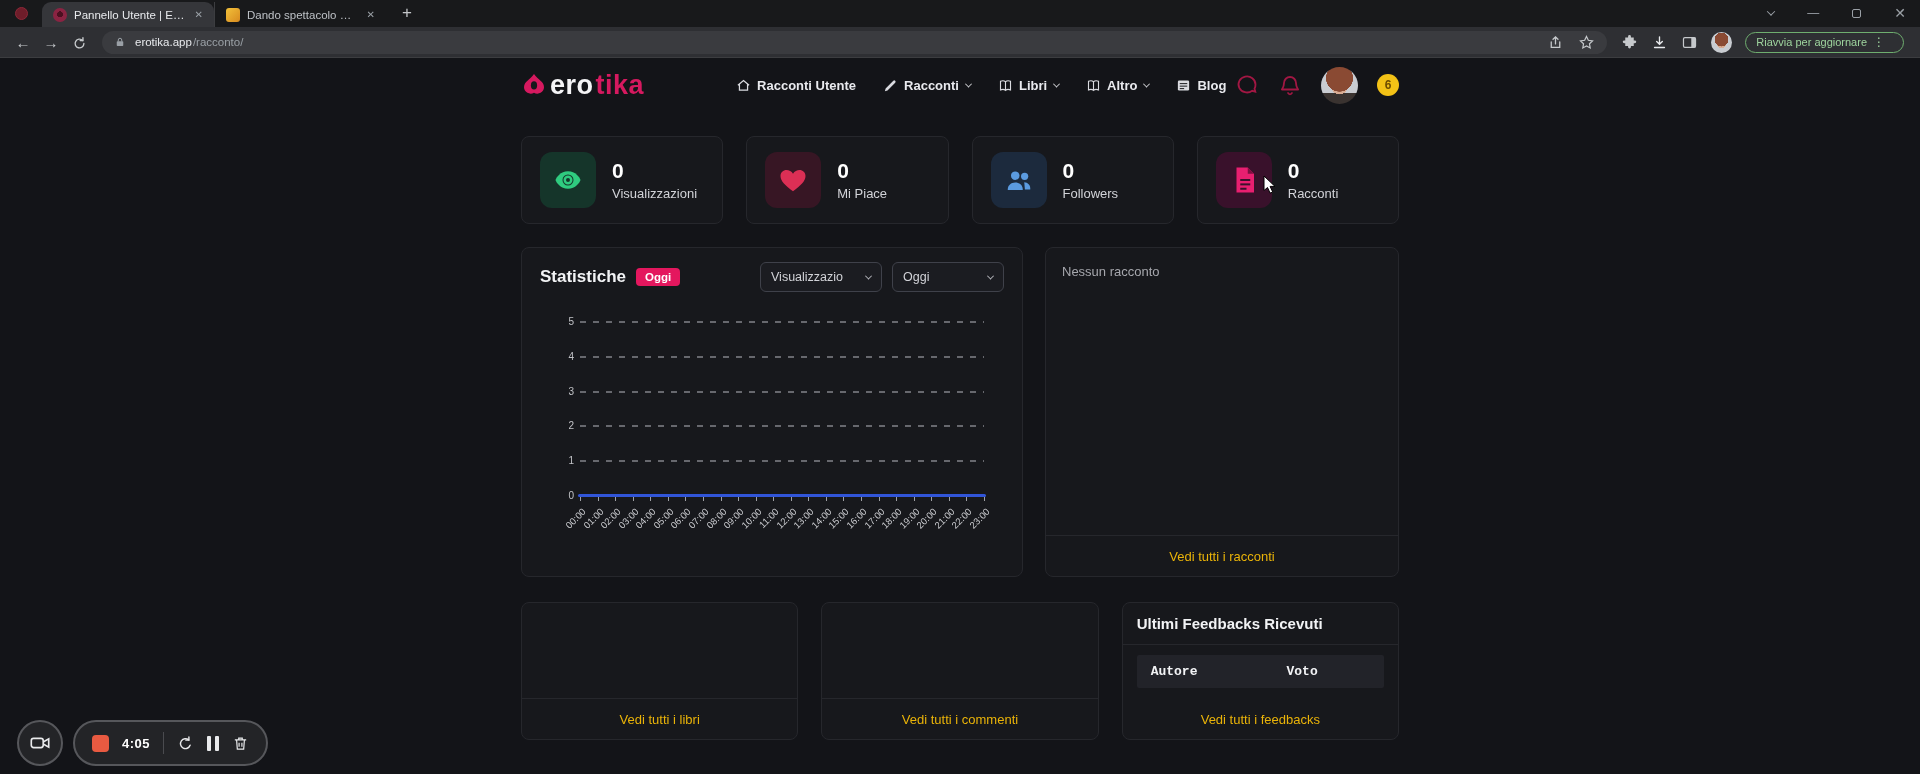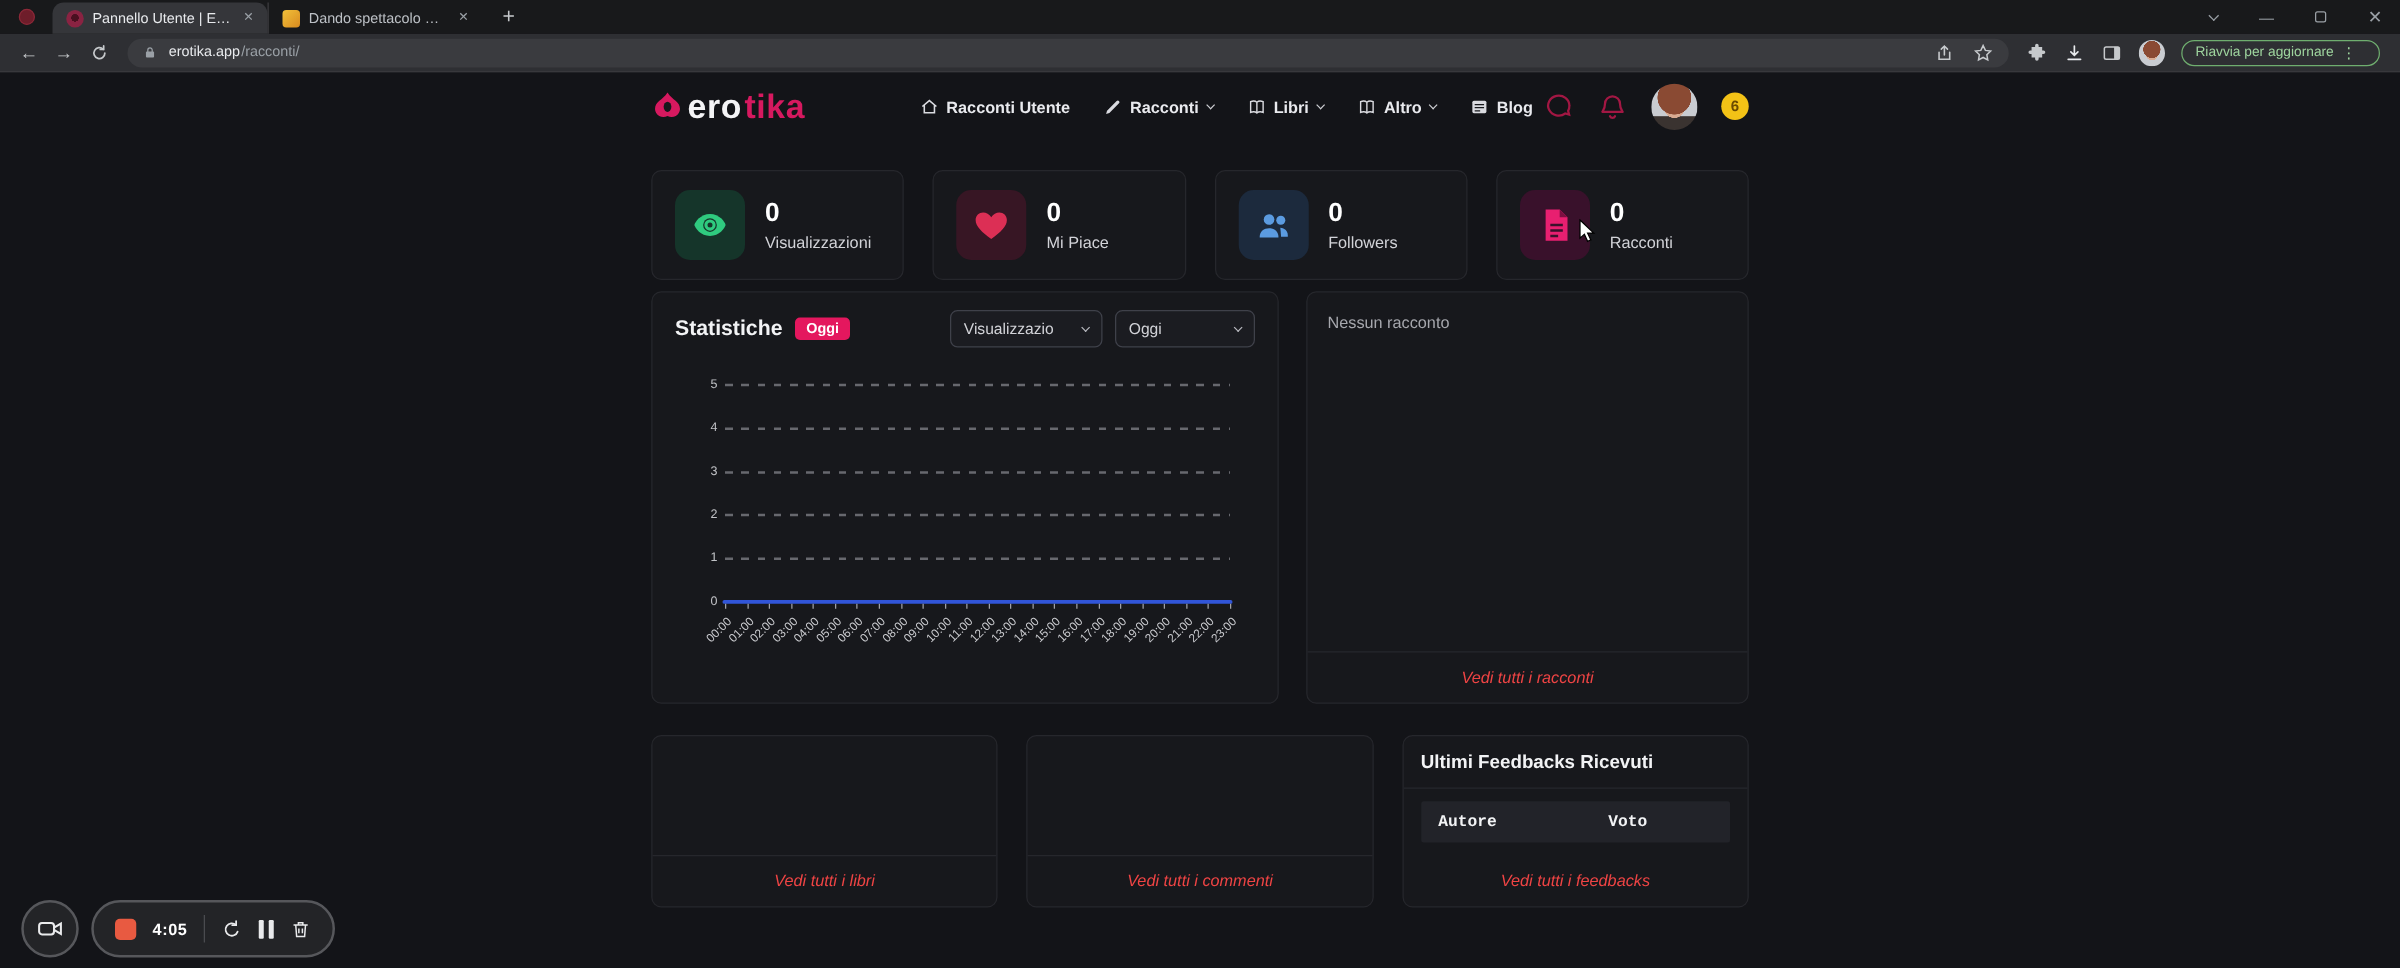--- a/index.html
+++ b/index.html
@@ -70,21 +70,21 @@
   .stats-row { display:flex; gap:23px; margin-top:24px; }
   .stat-card { flex:1; height:88px; background:#17181c; border:1px solid #26272c; border-radius:8px;
     display:flex; align-items:center; padding-left:18px; }
   .stat-tile { width:56px; height:56px; border-radius:12px; display:grid; place-items:center; flex:none; }
   .stat-tile svg { width:30px; height:30px; }
   .stat-text { margin-left:16px; }
   .stat-value { font-size:21px; font-weight:800; color:#ffffff; line-height:1.1; }
   .stat-label { font-size:13px; color:#d2d3d8; margin-top:3px; }
 
   
-  .mid-row { display:flex; gap:22px; margin-top:9px; }
+  .mid-row { display:flex; gap:22px; margin-top:23px; }
   .panel { background:#17181c; border:1px solid #26272c; border-radius:8px; }
   .stats-panel { width:502px; height:330px; padding:14px 18px; }
   .sp-head { display:flex; align-items:center; }
   .sp-title { font-size:17px; font-weight:800; color:#f2f3f5; }
   .badge { margin-left:10px; background:#e4175e; color:#fff; font-size:11.5px; font-weight:700;
     padding:3px 9px; border-radius:4px; }
   .sp-filters { margin-left:auto; display:flex; gap:10px; }
   .select { height:30px; border:1px solid #3f414a; background:#1b1c21; border-radius:6px;
     display:flex; align-items:center; justify-content:space-between; padding:0 10px;
     font-size:12.5px; color:#d2d3d8; }
@@ -101,21 +101,21 @@
   .xtick { position:absolute; width:1px; height:4px; background:#9fa0a5; }
   .xlabel { position:absolute; width:30px; text-align:right; margin-left:-30px; font-size:9.5px;
     color:#cbccd0; white-space:nowrap; transform:rotate(-45deg); transform-origin:100% 0; }
 
   .stories-panel { flex:1; height:330px; display:flex; flex-direction:column; }
   .p-head { padding:14px 16px; font-size:15px; font-weight:800; color:#f2f3f5;
     border-bottom:1px solid #26272c; }
   .p-body { padding:16px; font-size:13px; color:#a6a7ad; flex:1; }
   .p-foot { border-top:1px solid #26272c; padding:11px 10px; text-align:center; }
   .p-foot.no-line { border-top:none; }
-  .link { font-size:13px; color:#ef4444; text-decoration:none;font-style:italic; }
+  .link { font-size:13px; color:#eab308; text-decoration:none; }
 
   .bottom-row { display:flex; gap:23px; margin-top:25px; }
   .bottom-row .panel { flex:1; height:138px; display:flex; flex-direction:column; }
   .bottom-row .p-head { padding:12px 14px; }
   .bottom-row .p-body { padding:8px 14px; }
   .fb-table { margin:10px 14px 0; background:#222329; border-radius:2px; display:flex; }
   .fb-th { font-size:13px; font-weight:800; color:#f2f3f5; padding:9px 0 9px 14px;font-family:Liberation Mono, monospace; }
   .fb-th.c1 { flex:1.25; } .fb-th.c2 { flex:1; }
 
   
@@ -168,21 +168,21 @@
           <path d="M19 12a7 7 0 1 1-2-4.9"></path>
           <path d="M17.5 2.8v4.4h-4.4" fill="none"></path>
         </svg>
     </span>
     <div class="omnibox">
       <svg class="lock" viewBox="0 0 24 24" fill="currentColor">
           <rect x="5.5" y="10.5" width="13" height="9.5" rx="1.5"></rect>
           <path d="M8.5 11V8a3.5 3.5 0 0 1 7 0v3" fill="none" stroke="currentColor" stroke-width="2"></path>
         </svg>
       <span>erotika.app</span>
-        <span class="url-path" style="margin-left:-8px;">/racconti/</span>
+        <span class="url-path" style="margin-left:-8px;">/racconto/</span>
       <span class="omni-right">
         <svg class="tb-ico" viewBox="0 0 24 24" fill="none" stroke="currentColor" stroke-width="1.8" stroke-linecap="round">
             <path d="M12 14V4M8.5 7.5 12 4l3.5 3.5"></path>
             <path d="M6 11v8h12v-8"></path>
           </svg>
         <svg class="tb-ico" viewBox="0 0 24 24" fill="none" stroke="currentColor" stroke-width="1.7">
             <path d="M12 3.5l2.6 5.4 5.9.8-4.3 4.1 1 5.9L12 16.9l-5.2 2.8 1-5.9L3.5 9.7l5.9-.8z"></path>
           </svg>
       </span>
     </div>

